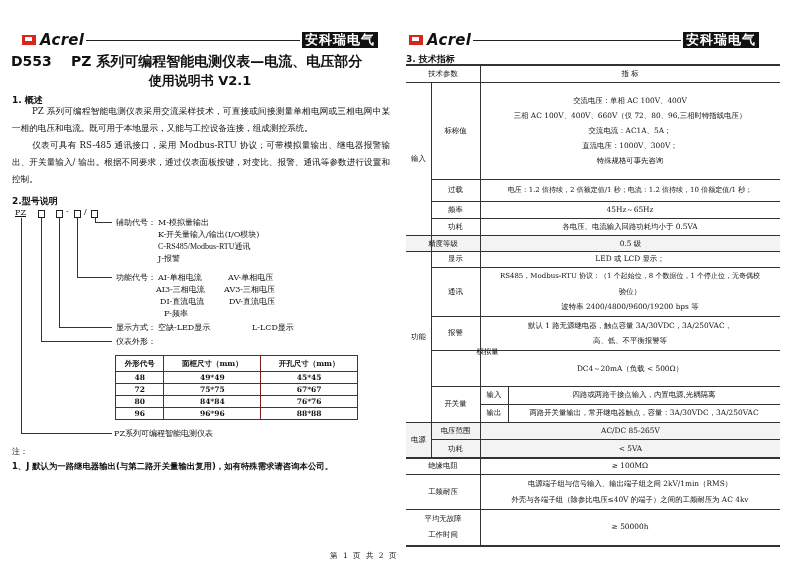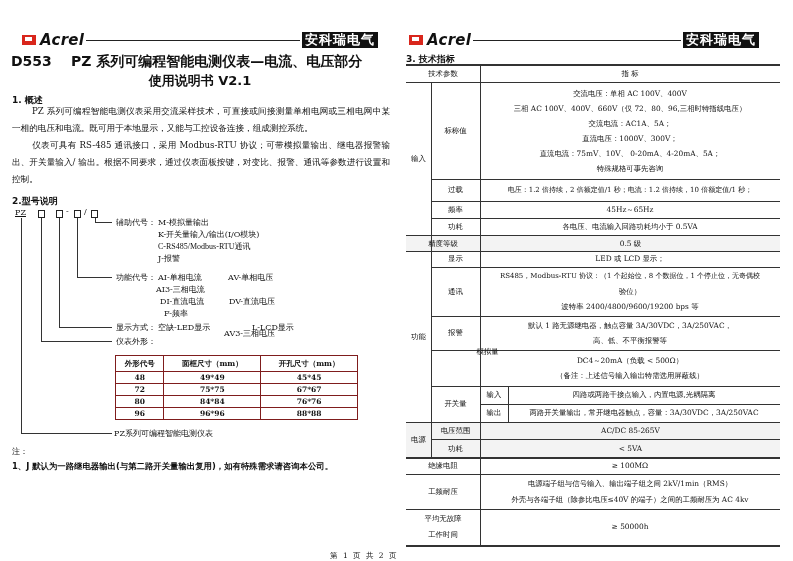--- a/index.html
+++ b/index.html
@@ -94,21 +94,21 @@
   <div class="code-txt" style="left:116px; top:217px;">辅助代号：</div>
   <div class="code-txt" style="left:158px; top:217px;">M-模拟量输出</div>
   <div class="code-txt" style="left:158px; top:229px;">K-开关量输入/输出(I/O模块)</div>
   <div class="code-txt" style="left:158px; top:241px;font-family:Liberation Serif, serif;">C-RS485/Modbus-RTU通讯</div>
   <div class="code-txt" style="left:158px; top:253px;">J-报警</div>
 
   <div class="code-txt" style="left:116px; top:272px;">功能代号：</div>
   <div class="code-txt" style="left:158px; top:272px;">AI-单相电流</div>
   <div class="code-txt" style="left:228px; top:272px;">AV-单相电压</div>
   <div class="code-txt" style="left:156px; top:284px;">AI3-三相电流</div>
-  <div class="code-txt" style="left:224px; top:284px;margin-top:44px;">AV3-三相电压</div>
+  <div class="code-txt" style="left:224px; top:284px;">AV3-三相电压</div>
   <div class="code-txt" style="left:160px; top:296px;">DI-直流电流</div>
   <div class="code-txt" style="left:229px; top:296px;">DV-直流电压</div>
   <div class="code-txt" style="left:164px; top:308px;">F-频率</div>
 
   <div class="code-txt" style="left:116px; top:322px;">显示方式：</div>
   <div class="code-txt" style="left:158px; top:322px;">空缺-LED显示</div>
   <div class="code-txt" style="left:252px; top:322px;">L-LCD显示</div>
   <div class="code-txt" style="left:116px; top:336px;">仪表外形：</div>
 
   <table class="size">
@@ -167,21 +167,20 @@
     <div class="cell" style="left:74px; top:1px; width:300px; height:17px;">指    标</div>
     <div class="hline" style="left:0; top:18px; width:374px;"></div>
 
     <div class="cell" style="left:0; top:18px; width:25px; height:153px;">输入</div>
     <div class="cell" style="left:25px; top:18px; width:49px; height:97px;">标称值</div>
     <div class="cell" style="left:74px; top:18px; width:300px; height:97px; line-height:15px;">
       <div>交流电压：单相 AC 100V、400V</div>
       <div>三相 AC 100V、400V、660V（仅 72、80、96,三相时特指线电压）</div>
       <div>交流电流：AC1A、5A；</div>
       <div>直流电压：1000V、300V；</div>
-      <div>直流电流：75mV、10V、 0-20mA、4-20mA、5A；</div>
       <div>特殊规格可事先咨询</div>
     </div>
     <div class="hline" style="left:25px; top:115px; width:349px;"></div>
 
     <div class="cell" style="left:25px; top:115px; width:49px; height:22px;">过载</div>
     <div class="cell" style="left:74px; top:115px; width:300px; height:22px; white-space:nowrap; font-size:7px;">电压：1.2 倍持续，2 倍额定值/1 秒；电流：1.2 倍持续，10 倍额定值/1 秒；</div>
     <div class="hline" style="left:25px; top:137px; width:349px;"></div>
 
     <div class="cell" style="left:25px; top:137px; width:49px; height:17px;">频率</div>
     <div class="cell" style="left:74px; top:137px; width:300px; height:17px;">45Hz～65Hz</div>
@@ -212,21 +211,20 @@
     <div class="cell" style="left:25px; top:252px; width:49px; height:34px;">报警</div>
     <div class="cell" style="left:74px; top:252px; width:300px; height:34px; line-height:15px;">
       <div>默认 1 路无源继电器，触点容量 3A/30VDC，3A/250VAC，</div>
       <div>高、低、不平衡报警等</div>
     </div>
     <div class="hline" style="left:25px; top:286px; width:349px;"></div>
 
     <div class="cell" style="left:25px; top:270px; width:49px; height:36px;margin-left:32px;">模拟量</div>
     <div class="cell" style="left:74px; top:286px; width:300px; height:36px; line-height:15px;">
       <div>DC4～20mA（负载 &lt; 500Ω）</div>
-      <div>（备注：上述信号输入输出特需选用屏蔽线）</div>
     </div>
     <div class="hline" style="left:25px; top:322px; width:349px;"></div>
 
     <div class="cell" style="left:25px; top:322px; width:49px; height:36px;text-align:right;">开关量</div>
     <div class="cell" style="left:74px; top:322px; width:28px; height:18px;">输入</div>
     <div class="cell" style="left:102px; top:322px; width:272px; height:18px;">四路或两路干接点输入，内置电源,光耦隔离</div>
     <div class="hline" style="left:74px; top:340px; width:300px;"></div>
     <div class="cell" style="left:74px; top:340px; width:28px; height:18px;">输出</div>
     <div class="cell" style="left:102px; top:340px; width:272px; height:18px; white-space:nowrap;">两路开关量输出，常开继电器触点，容量：3A/30VDC，3A/250VAC</div>
     <div class="vline" style="left:102px; top:322px; height:36px;"></div>

